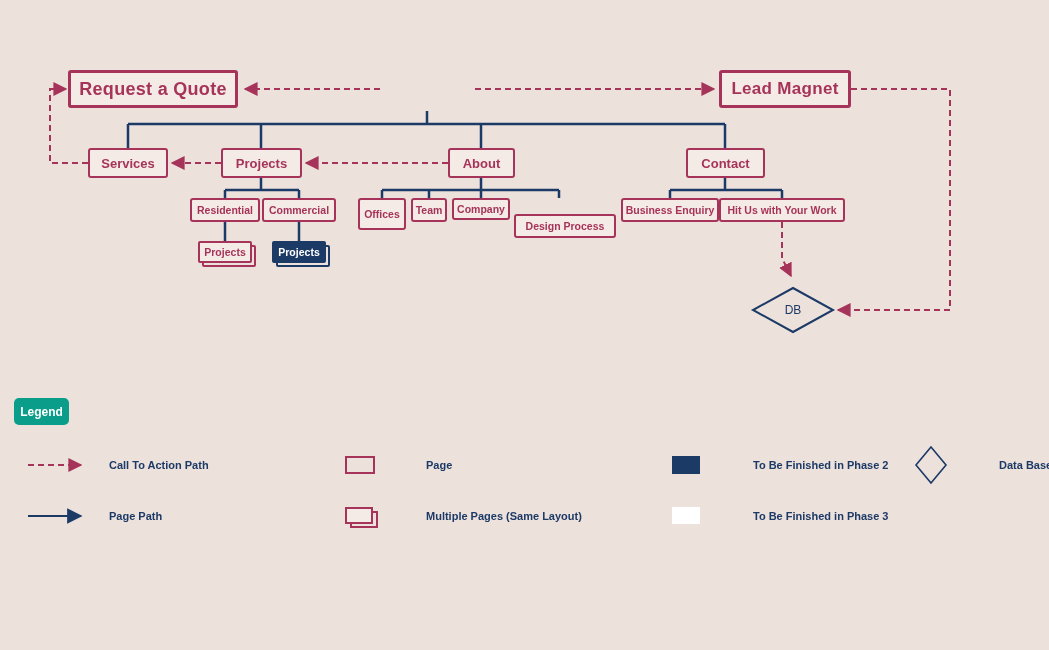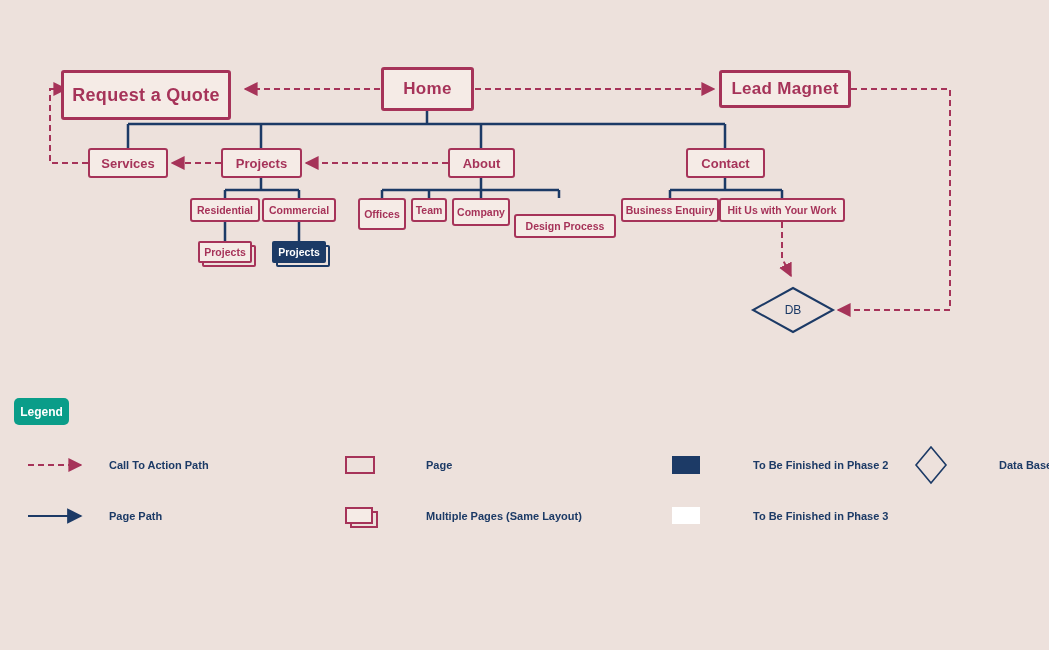--- a/index.html
+++ b/index.html
@@ -77,34 +77,33 @@
     <polygon points="793,288 833,310 793,332 753,310" fill="#ede1dc" stroke="#1c3a66" stroke-width="2"></polygon>
 
     <path d="M28 465 H81" fill="none" stroke="#a63359" stroke-width="2" stroke-dasharray="6 4" marker-end="url(#arrC)"></path>
     <path d="M28 516 H81" fill="none" stroke="#1c3a66" stroke-width="2.2" marker-end="url(#arrN)"></path>
     <polygon points="931,447 946,465 931,483 916,465" fill="none" stroke="#1c3a66" stroke-width="1.6"></polygon>
   </svg>
 
   <div class="backbox" style="left:202px;top:245px;width:54px;height:22px"></div>
   <div class="backbox navy" style="left:276px;top:245px;width:54px;height:22px"></div>
 
-  <div class="node lvl1 big" style="left:61px;top:70px;width:170px;height:50px">Request a Quote</div>
-  <div class="node lvl1" style="left:381px;top:67px;width:93px;height:44px">Home</div>
+  <div class="node lvl1 big" style="left:68px;top:70px;width:170px;height:38px">Request a Quote</div>
   <div class="node lvl1" style="left:719px;top:70px;width:132px;height:38px">Lead Magnet</div>
 
   <div class="node lvl2" style="left:88px;top:148px;width:80px;height:30px">Services</div>
   <div class="node lvl2" style="left:221px;top:148px;width:81px;height:30px">Projects</div>
   <div class="node lvl2" style="left:448px;top:148px;width:67px;height:30px">About</div>
   <div class="node lvl2" style="left:686px;top:148px;width:79px;height:30px">Contact</div>
 
   <div class="node lvl3" style="left:190px;top:198px;width:70px;height:24px">Residential</div>
   <div class="node lvl3" style="left:262px;top:198px;width:74px;height:24px">Commercial</div>
   <div class="node lvl3" style="left:358px;top:198px;width:48px;height:32px">Offices</div>
   <div class="node lvl3" style="left:411px;top:198px;width:36px;height:24px">Team</div>
-  <div class="node lvl3" style="left:452px;top:198px;width:58px;height:28px">Company</div>
+  <div class="node lvl3" style="left:452px;top:198px;width:58px;height:22px">Company</div>
   <div class="node lvl3" style="left:514px;top:214px;width:102px;height:24px">Design Process</div>
   <div class="node lvl3" style="left:621px;top:198px;width:98px;height:24px">Business Enquiry</div>
   <div class="node lvl3" style="left:719px;top:198px;width:126px;height:24px">Hit Us with Your Work</div>
 
   <div class="node lvl4" style="left:198px;top:241px;width:54px;height:22px">Projects</div>
   <div class="node lvl4 dark" style="left:272px;top:241px;width:54px;height:22px">Projects</div>
 
   <div class="db-label" style="left:753px;top:299px;width:80px;height:22px">DB</div>
 
   <div class="legend-title">Legend</div>

